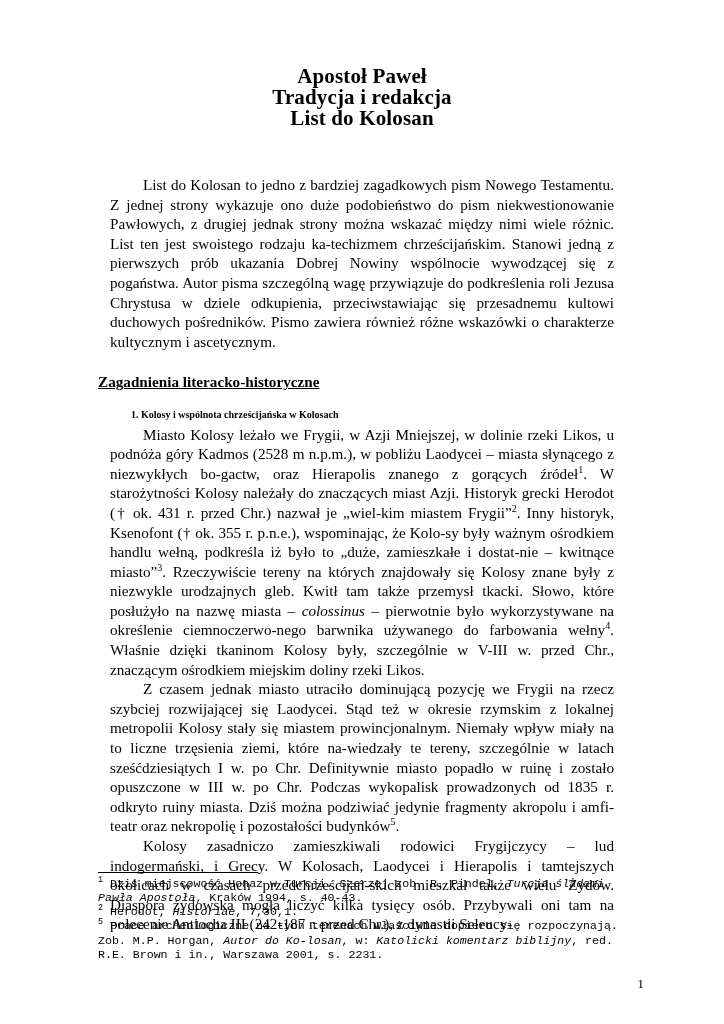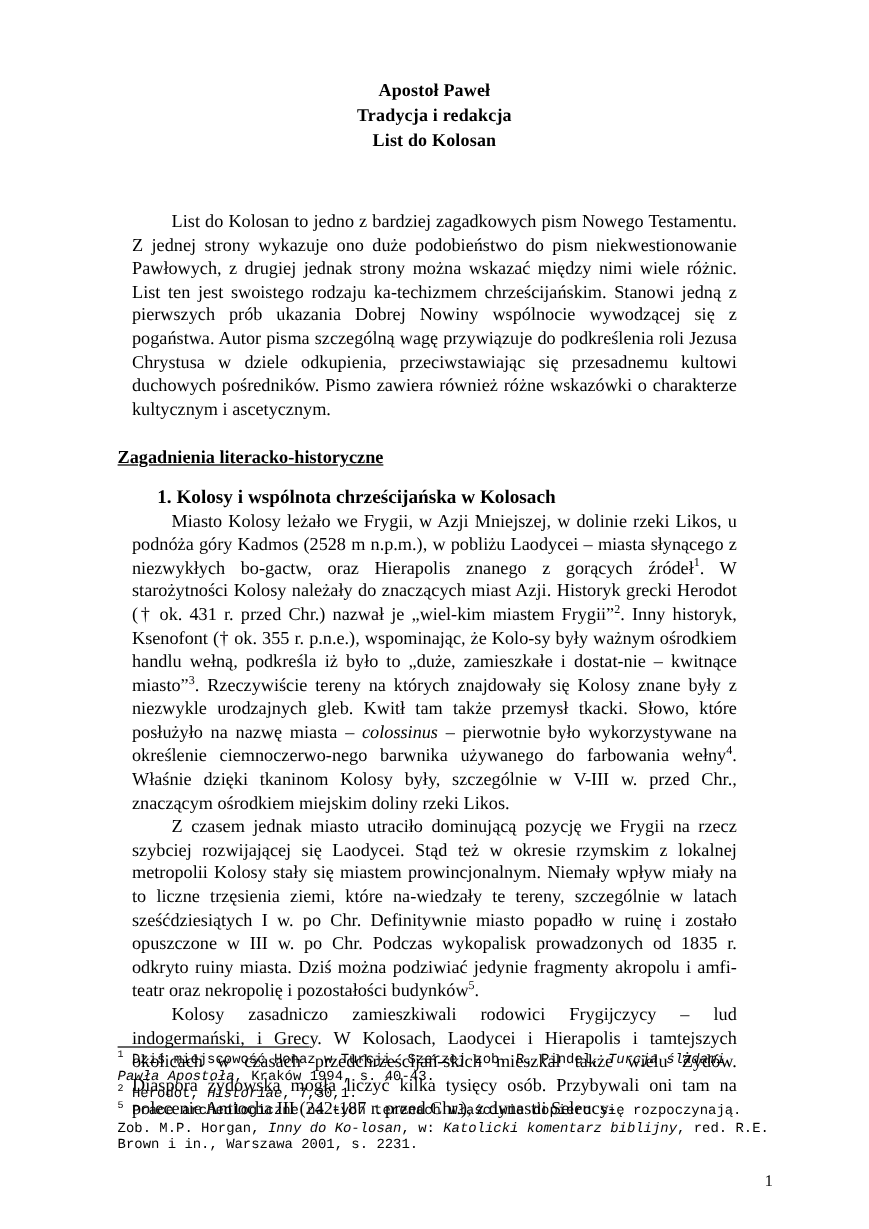--- a/index.html
+++ b/index.html
@@ -16,21 +16,21 @@
     width: 724px;
     height: 1024px;
     background: #ffffff;
     box-sizing: border-box;
     padding: 58px 98px 0 98px;
     overflow: hidden;
   }
   .title-block {
     text-align: center;
     font-weight: bold;
-    font-size: 15px;
+    font-size: 21px;
     line-height: 21px;
     margin-top: 8px;
   }
   .title-line {
     letter-spacing: 0.15px;
   }
   .body-text {
     font-size: 15.2px;
     line-height: 19.6px;
     text-align: justify;
@@ -47,21 +47,21 @@
   .spacer-md { height: 21px; }
   .spacer-sm { height: 13px; }
   .section-head {
     font-size: 15.2px;
     font-weight: bold;
     line-height: 19.6px;
     margin: 0;
     text-decoration: underline;
   }
   .subsection-head {
-    font-size: 16px;
+    font-size: 10px;
     font-weight: bold;
     line-height: 19.6px;
     margin: 0;
     text-indent: 33px;
   }
   .it { font-style: italic; }
   sup {
     font-size: 0.66em;
     line-height: 0;
     vertical-align: super;
@@ -122,19 +122,19 @@
 
   <p class="body-text para"><span>Z czasem jednak miasto utraciło dominującą pozycję we Frygii na rzecz szybciej rozwijającej się Laodycei. Stąd też w okresie rzymskim z lokalnej metropolii Kolosy stały się miastem prowincjonalnym. Niemały wpływ miały na to liczne trzęsienia ziemi, które na-wiedzały te tereny, szczególnie w latach sześćdziesiątych I w. po Chr. Definitywnie miasto popadło w ruinę i zostało opuszczone w III w. po Chr. Podczas wykopalisk prowadzonych od 1835 r. odkryto ruiny miasta. Dziś można podziwiać jedynie fragmenty akropolu i amfi-teatr oraz nekropolię i pozostałości budynków</span><sup>5</sup><span>.</span></p>
 
   <p class="body-text para">Kolosy zasadniczo zamieszkiwali rodowici Frygijczycy – lud indogermański, i Grecy. W Kolosach, Laodycei i Hierapolis i tamtejszych okolicach w czasach przedchrześcijań-skich mieszkał także wielu Żydów. Diaspora żydowska mogła liczyć kilka tysięcy osób. Przybywali oni tam na polecenie Antiocha III (242-187 r. przed Chr.), z dynastii Seleucy-</p>
 
   <div class="footnotes">
     <div class="fn-rule"></div>
     <div id="footnote-list">
         <p class="fn"><sup>1</sup> <span>Dziś miejscowość Honaz w Turcji. Szerzej zob. R. Pindel, </span><span class="it">Turcja śladami Pawła Apostoła</span><span>, Kraków 1994, s. 40-43.</span></p>
         <p class="fn"><sup>2</sup> <span>Herodot, </span><span class="it">Historiae</span><span>, 7,30,1.</span></p>
-        <p class="fn"><sup>5</sup> <span>Prace archeologiczne na tych terenach właściwie dopiero się rozpoczynają. Zob. M.P. Horgan, </span><span class="it">Inny do Ko-losan</span><span>, w: </span><span class="it">Katolicki komentarz biblijny</span><span>, red. R.E. Brown i in., Warszawa 2001, s. 2231.</span></p>
+        <p class="fn"><sup>5</sup> <span>Prace archeologiczne na tych terenach właściwie dopiero się rozpoczynają. Zob. M.P. Horgan, </span><span class="it">Autor do Ko-losan</span><span>, w: </span><span class="it">Katolicki komentarz biblijny</span><span>, red. R.E. Brown i in., Warszawa 2001, s. 2231.</span></p>
       </div>
   </div>
 
   <div class="page-number">1</div>
 
 </div>
 
 </body></html>

